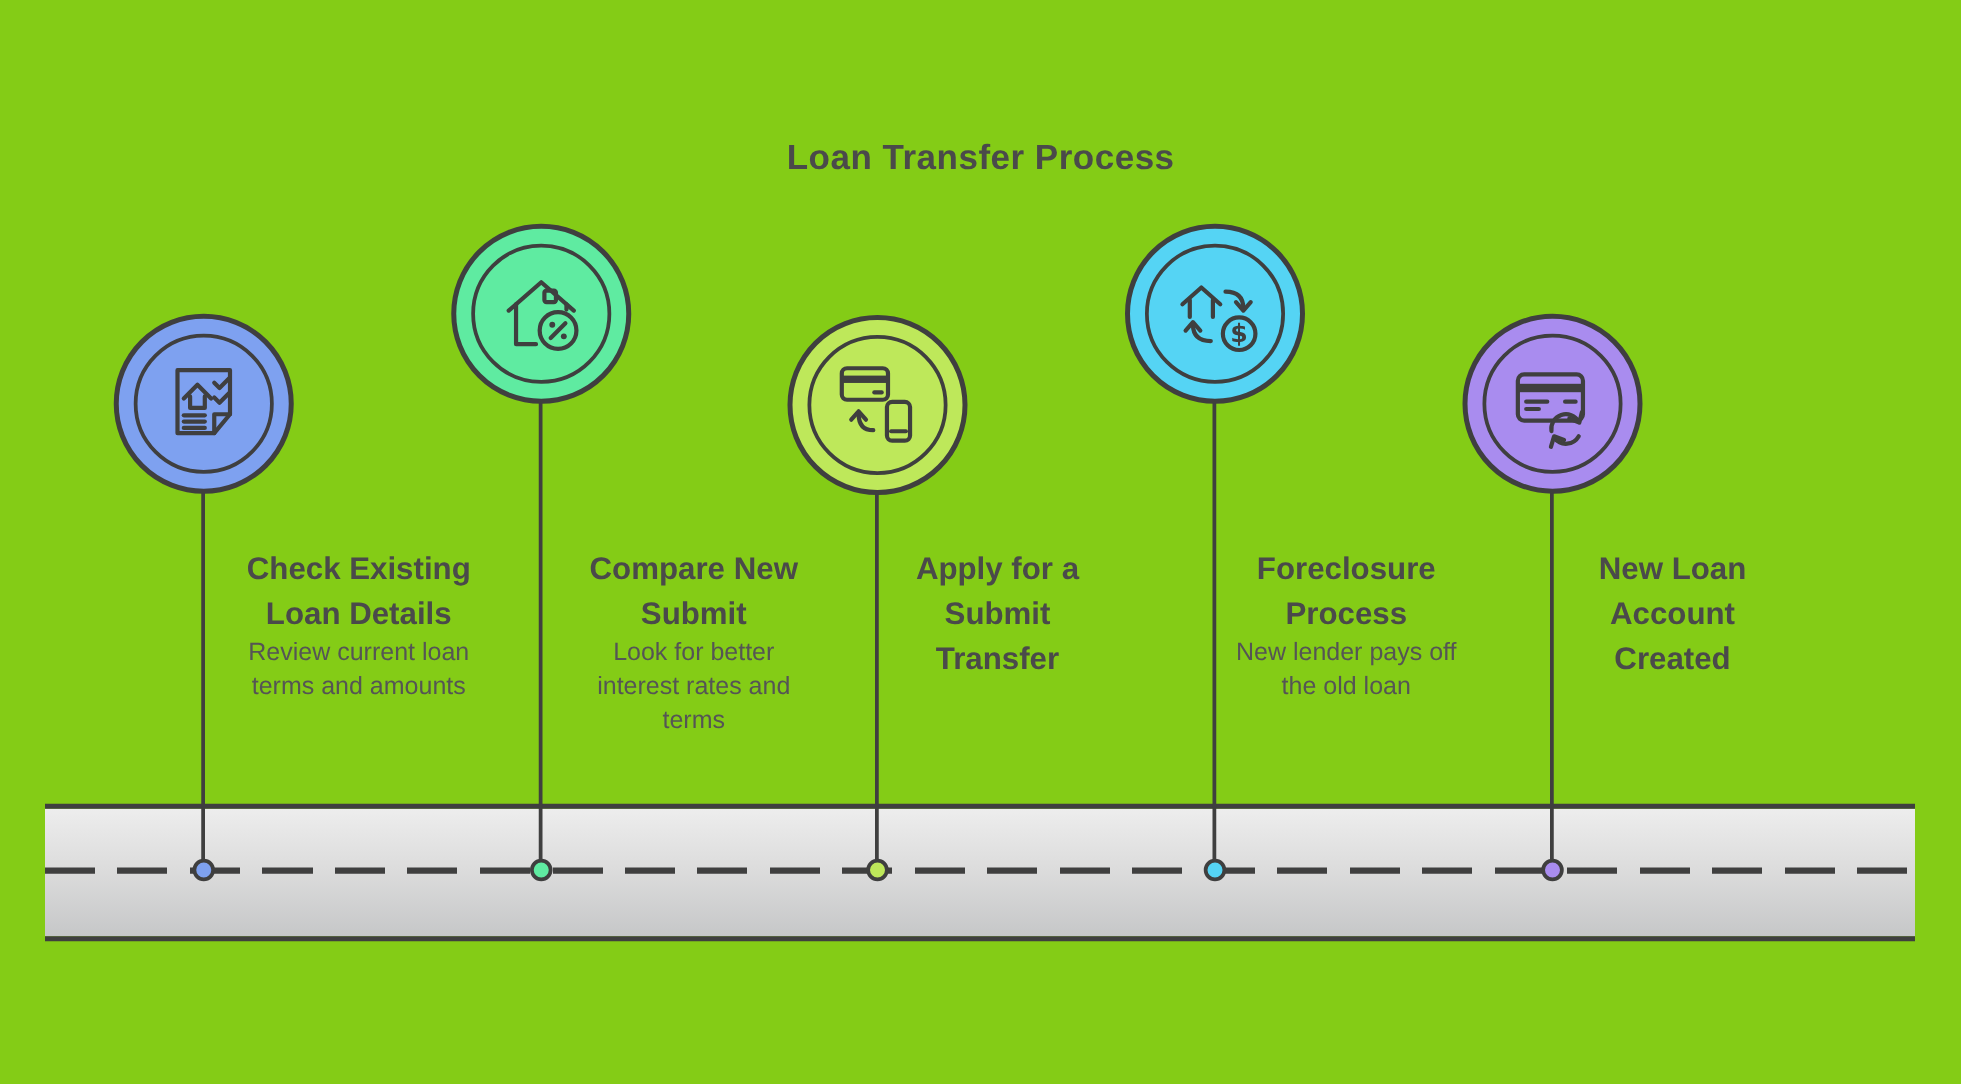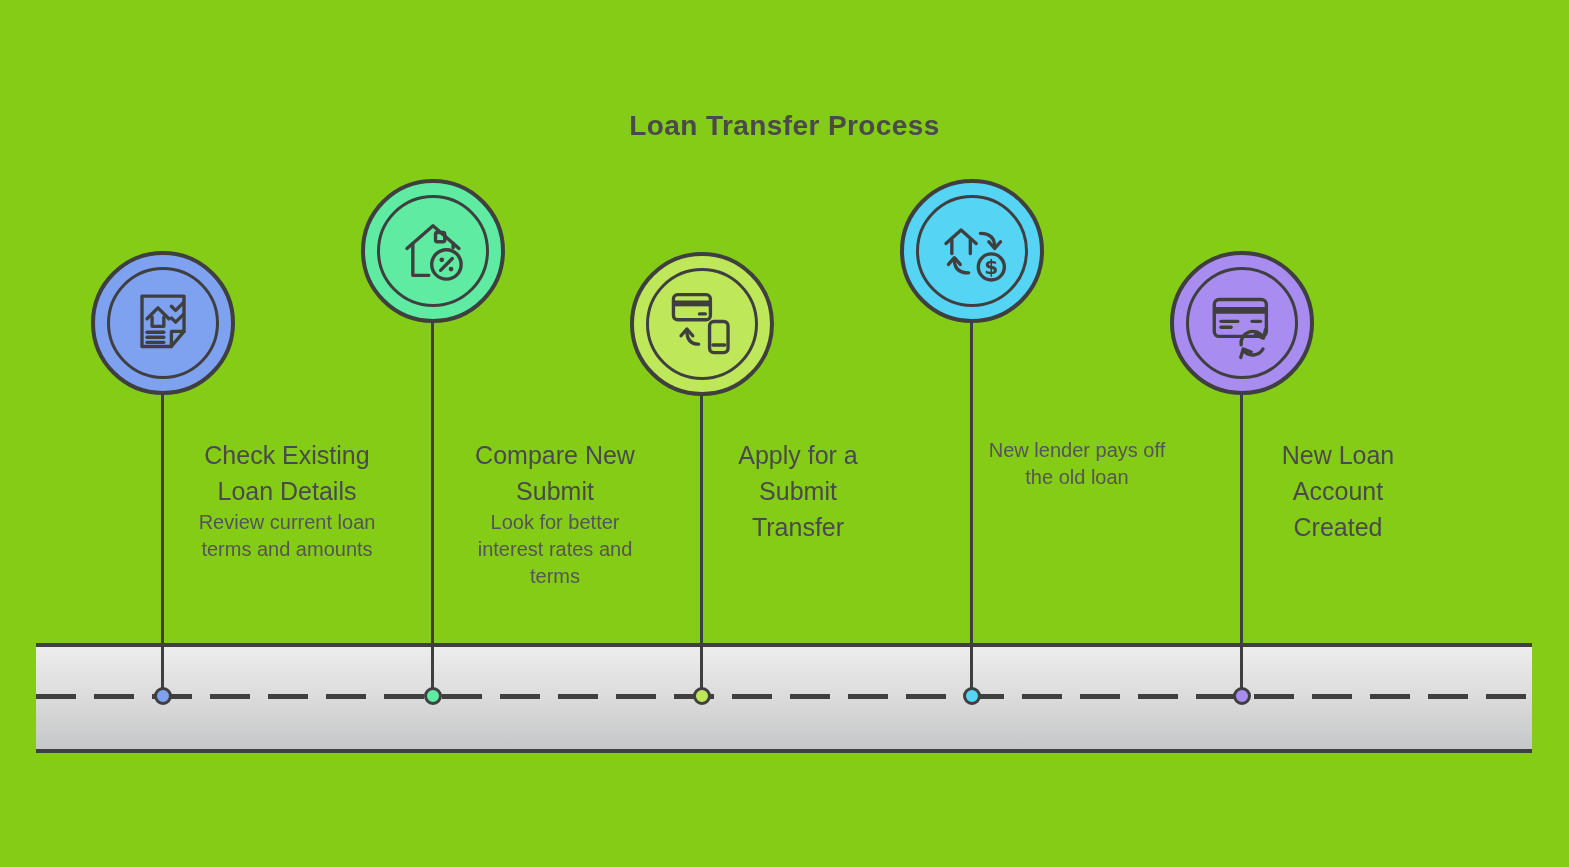--- a/index.html
+++ b/index.html
@@ -28,21 +28,21 @@
     border:4px solid var(--outline);box-sizing:border-box;z-index:2;
     display:flex;align-items:center;justify-content:center;}
   .ring{position:absolute;inset:12px;border:3px solid var(--outline);border-radius:50%;}
   .icon{width:84px;height:84px;position:relative;}
   .icon .s{fill:none;stroke:var(--outline);stroke-width:4;stroke-linecap:round;stroke-linejoin:round;}
   .icon .f{fill:var(--outline);stroke:none;}
   .icon .t{font:700 24px "DejaVu Sans",sans-serif;fill:var(--outline);stroke:none;text-anchor:middle;}
 
   
   .step-text{position:absolute;top:437px;width:230px;text-align:center;}
-  .step-title{font-size:25px;font-weight:400;line-height:36px;color:var(--title-color);white-space:pre-line;}
+  .step-title{font-size:25px;font-weight:700;line-height:36px;color:var(--title-color);white-space:pre-line;}
   .step-desc{font-size:20px;line-height:27px;color:var(--desc-color);white-space:pre-line;}
 
   
   .dot{position:absolute;width:18px;height:18px;box-sizing:border-box;border:3px solid var(--outline);
     border-radius:50%;z-index:3;}
 </style>
 </head>
 <body>
 
 <div class="canvas">
@@ -143,20 +143,22 @@
     <div class="step-desc">Look for better
 interest rates and
 terms</div>
   </div>
   <div class="step-text" style="left:683px">
     <div class="step-title">Apply for a
 Submit
 Transfer</div>
   </div>
   <div class="step-text" style="left:962px">
+    <div class="step-title">Foreclosure
+Process</div>
     <div class="step-desc">New lender pays off
 the old loan</div>
   </div>
   <div class="step-text" style="left:1223px">
     <div class="step-title">New Loan
 Account
 Created</div>
   </div>
 
   <div class="dot" style="left: 154px; top: 687px; background-color: rgb(126, 161, 240);"></div>

